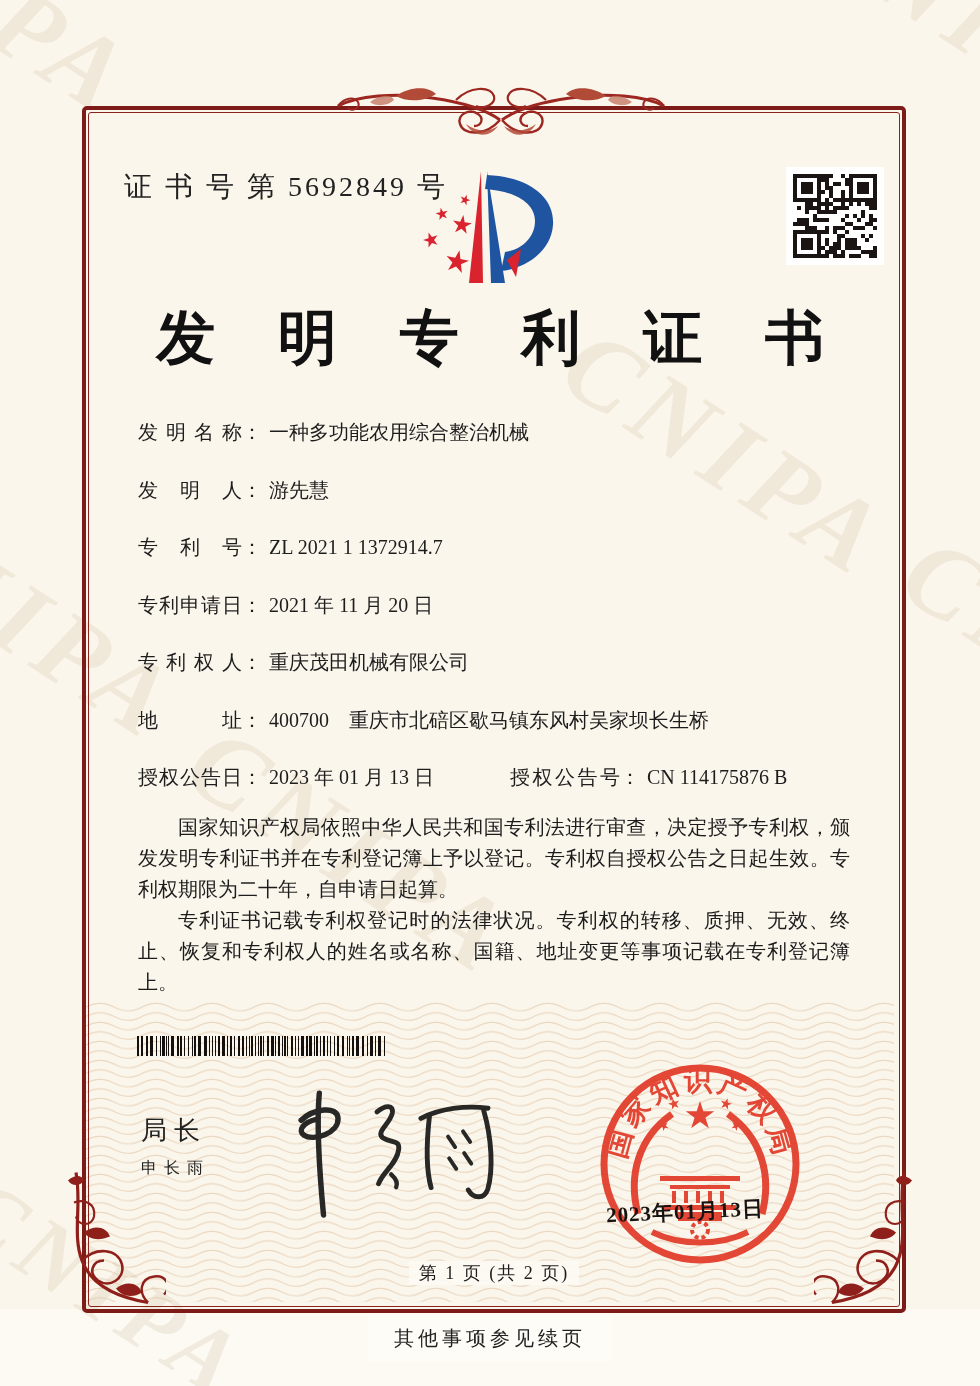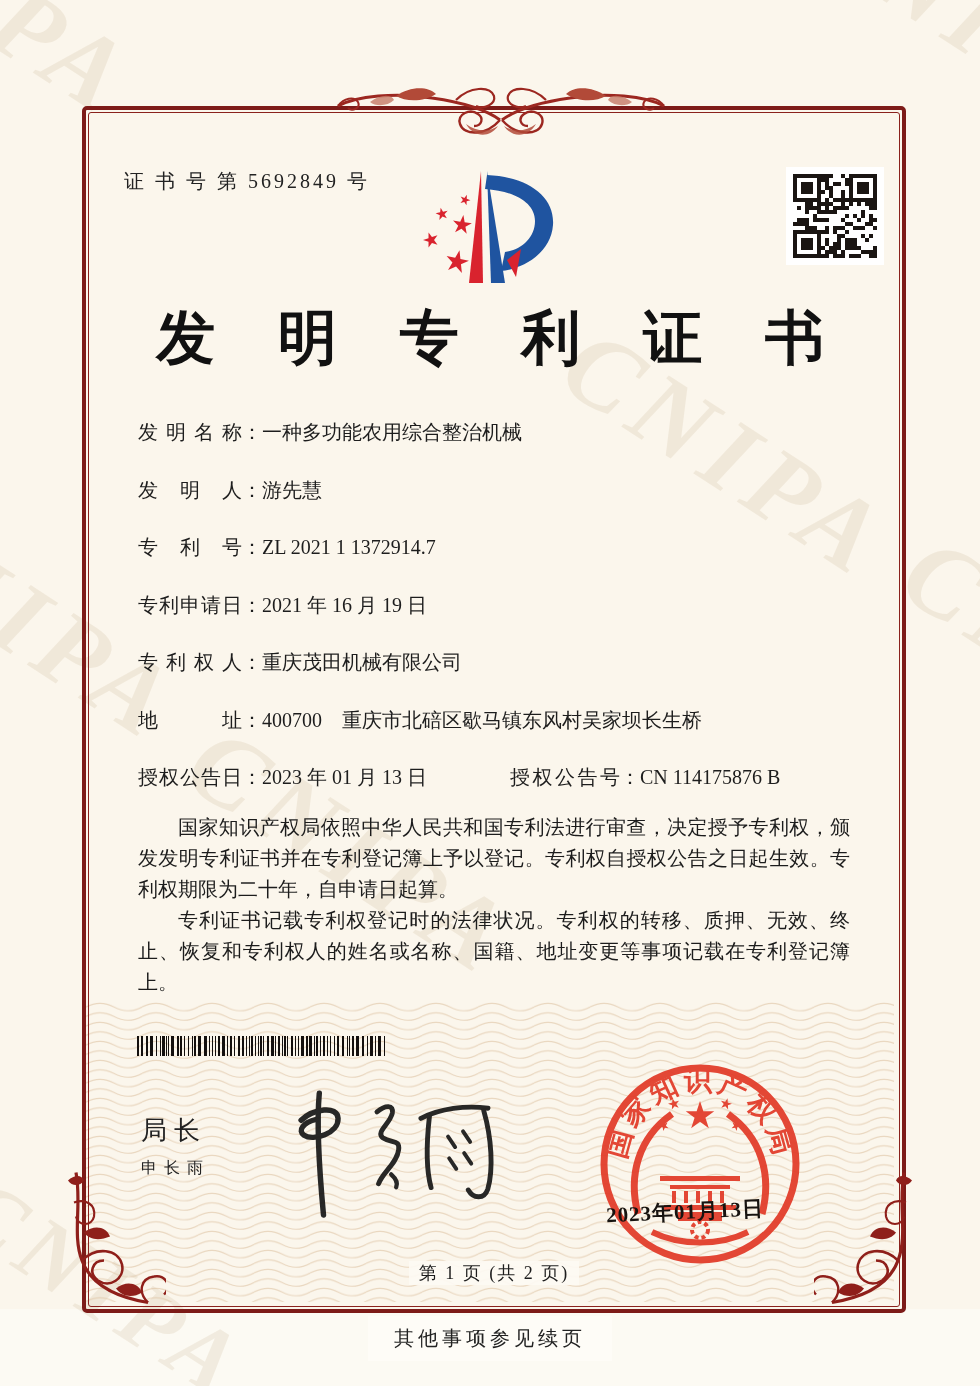--- a/index.html
+++ b/index.html
@@ -10,30 +10,30 @@
   .wm{position:absolute;font-family:"Liberation Serif","DejaVu Serif",serif;font-weight:bold;font-style:italic;
       font-size:105px;letter-spacing:10px;color:#c9b493;opacity:.20;transform:rotate(33deg);
       white-space:nowrap;z-index:1;pointer-events:none;}
   
   .frame{position:absolute;left:82px;top:106px;width:816px;height:1199px;border:4px solid #7d1b18;border-radius:5px;z-index:2;}
   .frame-inner{position:absolute;left:2px;top:2px;right:2px;bottom:2px;border:1px solid #8a221d;border-radius:3px;}
   
   .waves{position:absolute;left:86px;top:1002px;z-index:1;}
   .bottom-strip{position:absolute;left:0;top:1309px;width:980px;height:77px;background:#fcfaf3;z-index:0;}
   
-  .cert-no{position:absolute;left:124px;top:168px;font-size:20px;letter-spacing:3px;color:#222;z-index:3;}
+  .cert-no{position:absolute;left:124px;top:168px;font-size:28px;letter-spacing:3px;color:#222;z-index:3;}
   .logo{position:absolute;left:415px;top:163px;z-index:3;}
   .qrbox{position:absolute;left:786px;top:167px;background:#ffffff;padding:7px;z-index:3;line-height:0;}
   .title{position:absolute;left:0;top:299px;width:980px;text-align:center;font-size:59px;font-weight:bold;
          letter-spacing:24px;text-indent:24px;color:#111;z-index:3;}
   
   .fields{position:absolute;left:138px;top:404px;width:730px;font-size:20px;z-index:3;}
   .frow{position:relative;height:57.5px;line-height:57.5px;white-space:nowrap;}
   .fl{display:inline-block;width:104px;text-align:justify;text-align-last:justify;vertical-align:top;}
-  .fv{}
+  .fv{margin-left:7px;}
   .fpair2{position:absolute;left:372px;top:0;}
   
   .paras{position:absolute;left:138px;top:812px;width:712px;font-size:20px;line-height:31px;text-align:justify;z-index:3;color:#1c1c1c;}
   .paras p{margin:0;text-indent:2em;}
   
   .barcode{position:absolute;left:137px;top:1036px;z-index:3;line-height:0;}
   .signer-title{position:absolute;left:141px;top:1113px;font-family:"Liberation Sans","DejaVu Sans",sans-serif;
                 font-size:26px;letter-spacing:7px;color:#222;z-index:3;}
   .signer-name{position:absolute;left:141px;top:1158px;font-family:"Liberation Sans","DejaVu Sans",sans-serif;
                font-size:16px;letter-spacing:7px;color:#222;z-index:3;}
@@ -374,21 +374,21 @@
     <div class="frow">
       <span class="fl">发明名称</span><span>：</span><span class="fv">一种多功能农用综合整治机械</span>
     </div>
     <div class="frow">
       <span class="fl">发明人</span><span>：</span><span class="fv">游先慧</span>
     </div>
     <div class="frow">
       <span class="fl">专利号</span><span>：</span><span class="fv">ZL 2021 1 1372914.7</span>
     </div>
     <div class="frow">
-      <span class="fl">专利申请日</span><span>：</span><span class="fv">2021 年 16 月 19 日</span>
+      <span class="fl">专利申请日</span><span>：</span><span class="fv">2021 年 11 月 20 日</span>
     </div>
     <div class="frow">
       <span class="fl">专利权人</span><span>：</span><span class="fv">重庆茂田机械有限公司</span>
     </div>
     <div class="frow">
       <span class="fl">地址</span><span>：</span><span class="fv">400700　重庆市北碚区歇马镇东风村吴家坝长生桥</span>
     </div>
     <div class="frow">
       <span class="fl">授权公告日</span><span>：</span><span class="fv">2023 年 01 月 13 日</span>
       <span class="fpair2">

